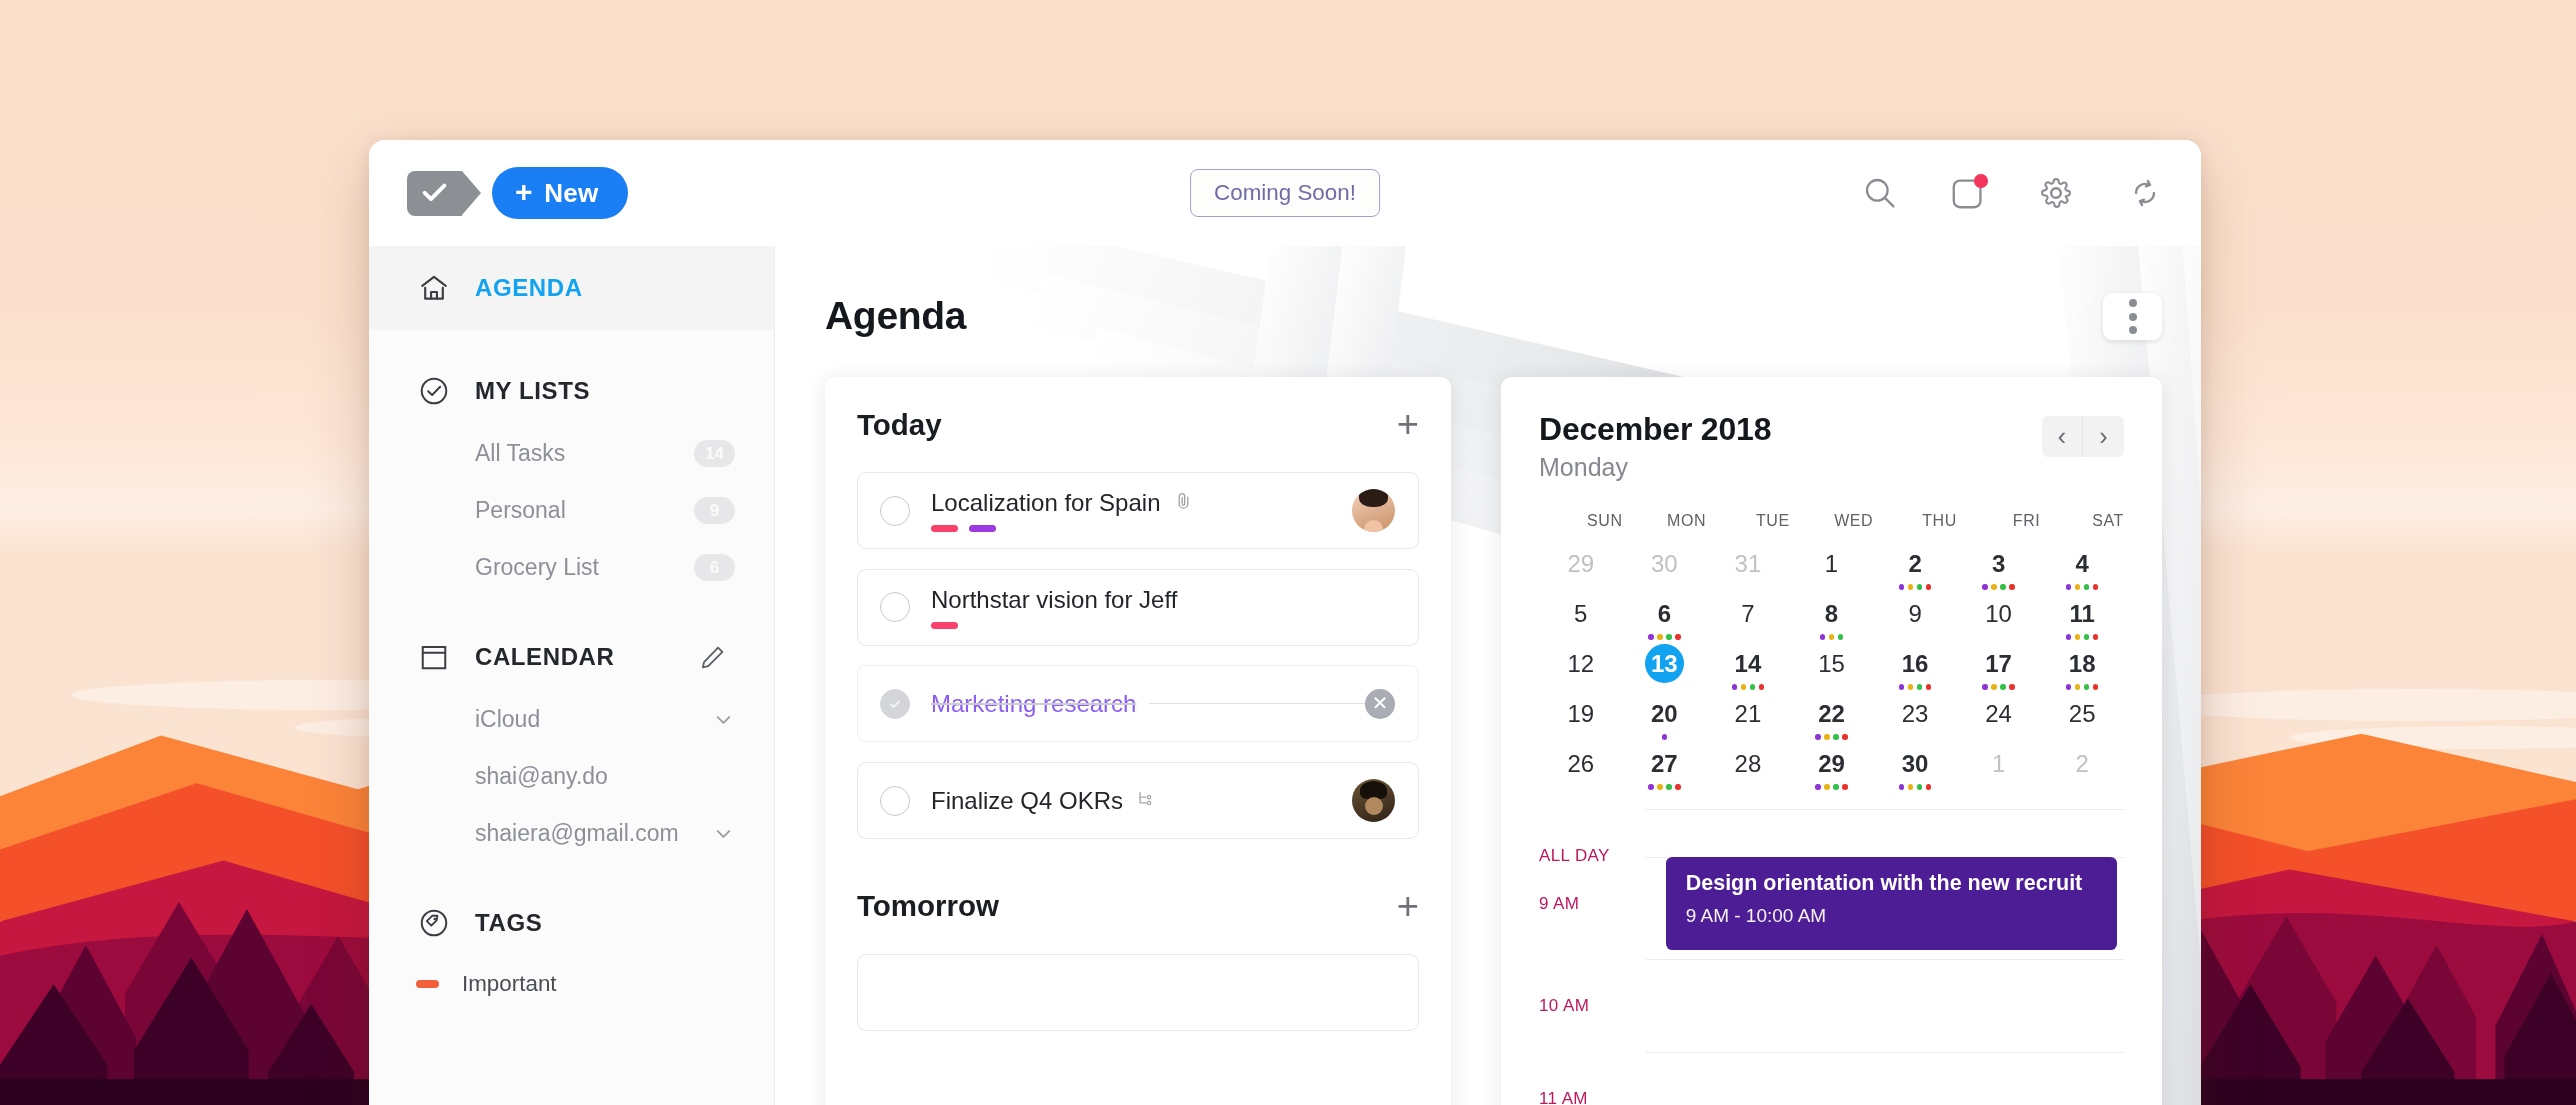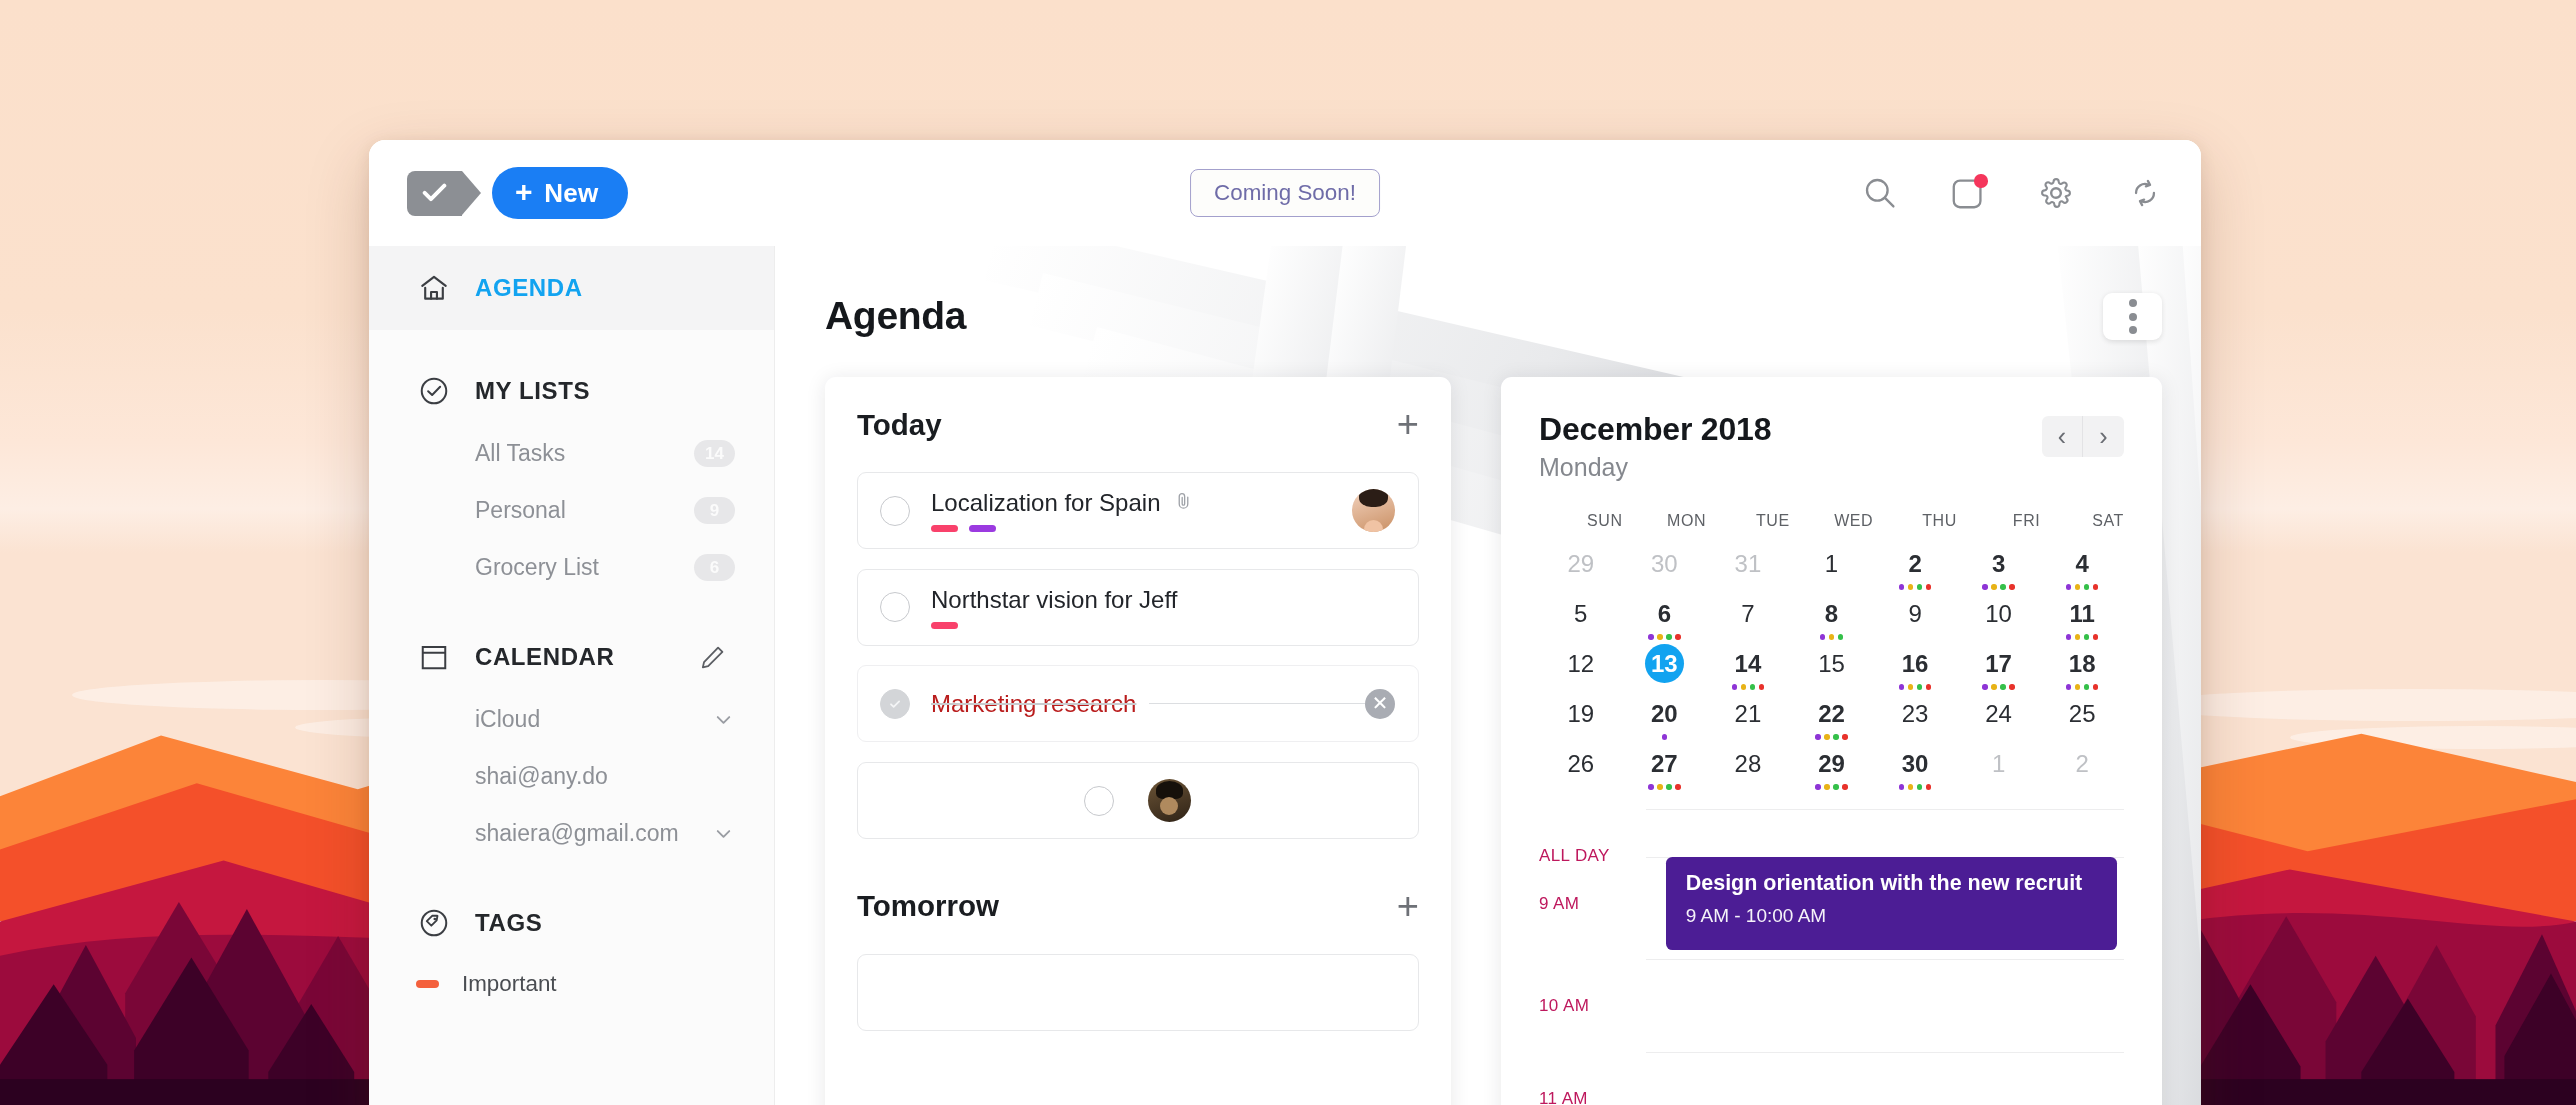--- a/index.html
+++ b/index.html
@@ -146,21 +146,21 @@
   .t-check {
     width:30px; height:30px; border-radius:50%; border:1.8px solid #c7c9cd;
     flex:0 0 30px; margin-right:21.5px;
   }
   .t-check.done { background:#d3d5d8; border-color:#d3d5d8; display:flex; align-items:center; justify-content:center; }
   .t-mid { flex:1; min-width:0; }
   .t-title { font-size:24px; color:#22252a; display:flex; align-items:center; gap:12.5px; }
   .t-tags { display:flex; gap:10.7px; margin-top:8px; }
   .t-tags i { width:27px; height:7.2px; border-radius:3.6px; display:block; }
   .task.completed { border-color:#efeff1; }
-  .task.completed .t-title { color:#b91c1c; text-decoration:line-through; text-decoration-color:#c9cbce; }
+  .task.completed .t-title { color:#8b5cf6; text-decoration:line-through; text-decoration-color:#c9cbce; }
   .strike-line { flex:1; height:0.9px; background:#dcdee1; margin-left:12.5px; }
   .t-x {
     width:30px; height:30px; border-radius:50%; background:#a9acb3;
     color:#fff; font-size:19.7px; display:flex; align-items:center; justify-content:center; flex:0 0 30px;
   }
   .avatar {
     width:43px; height:43px; border-radius:50%; flex:0 0 43px; margin-left:12.5px;
     overflow:hidden; position:relative;
   }
   .av1 { background:linear-gradient(160deg,#f3d3bf,#c98f63); }
@@ -478,20 +478,33 @@
             </span>
             <span class="t-mid" style="display:flex;align-items:center;">
               <span class="t-title">Marketing research</span>
               <span class="strike-line"></span>
             </span>
             <span class="t-x">✕</span>
           </div>
 
           <div class="task">
             <span class="t-check"></span>
+            <span class="t-mid">
+              <span class="t-title">
+                <span>Finalize Q4 OKRs</span>
+                <span>
+                  <svg width="19.7" height="19.7" viewBox="0 0 24 24" fill="none">
+                    <path d="M5 4v13h8" stroke="#a5a8ae" stroke-width="1.6" stroke-linecap="round"></path>
+                    <path d="M5 10h7" stroke="#a5a8ae" stroke-width="1.6" stroke-linecap="round"></path>
+                    <circle cx="16" cy="10" r="2" stroke="#a5a8ae" stroke-width="1.5"></circle>
+                    <circle cx="16" cy="17" r="2" stroke="#a5a8ae" stroke-width="1.5"></circle>
+                  </svg>
+                </span>
+              </span>
+            </span>
             <span class="avatar av2"></span>
           </div>
 
           <div class="sect-hd">
             <h3>Tomorrow</h3>
             <span class="sect-add">+</span>
           </div>
 
 
           <div class="task" style="min-height:77px"></div>

